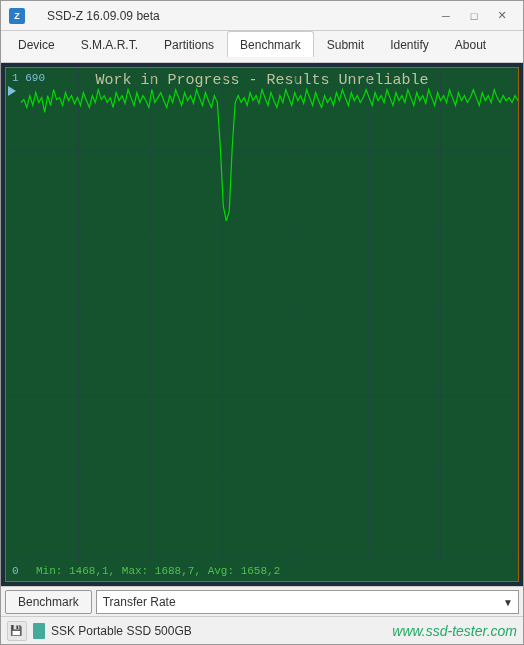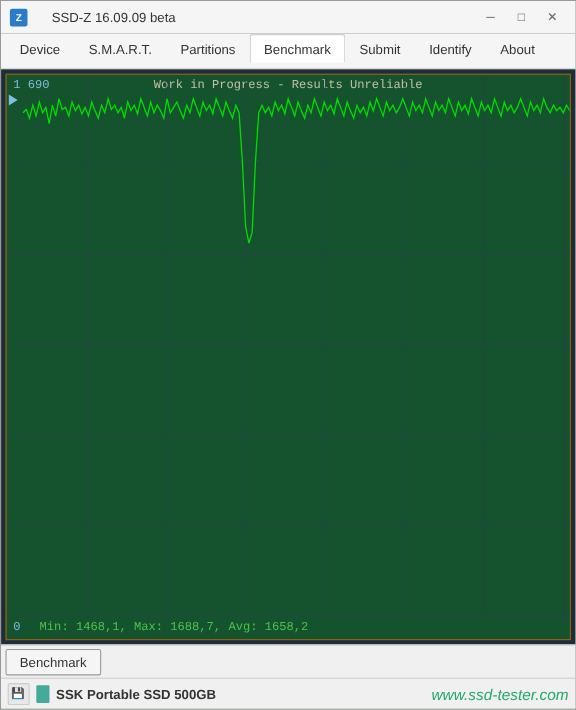--- a/index.html
+++ b/index.html
@@ -130,21 +130,21 @@
       font-size: 11px;
       font-family: 'Courier New', monospace;
     }
 
     .chart-title {
       position: absolute;
       top: 4px;
       left: 50%;
       transform: translateX(-50%);
       color: #c0c0a0;
-      font-size: 11px;
+      font-size: 15px;
       font-family: 'Courier New', monospace;
       white-space: nowrap;
     }
 
     .chart-triangle {
       position: absolute;
       top: 18px;
       left: 2px;
       width: 0;
       height: 0;
@@ -257,21 +257,20 @@
       width: 12px;
       height: 16px;
       background: #4a9;
       border-radius: 1px;
     }
 
     .status-drive-name {
       font-size: 12px;
       color: #333;
       flex: 1;
-      font-weight: bold;
     }
 
     .status-website {
       font-size: 14px;
       color: #2a6;
       font-style: italic;
     }
   </style>
 </head>
 <body>
@@ -347,20 +346,26 @@
             480,25 483,33 486,28 489,35 492,22 495,30 498,35 501,28 504,33
             507,30 510,35 513,28 516,33
           "></polyline>
       </svg>
 
     </div>
   </div>
 
   <div class="bottom-controls">
     <button class="benchmark-btn">Benchmark</button>
+    <div class="dropdown-wrapper">
+      <select>
+        <option>Transfer Rate</option>
+      </select>
+      <span class="dropdown-arrow">▼</span>
+    </div>
   </div>
 
   <div class="status-bar">
     <div class="status-icon">💾</div>
     <div class="status-drive-indicator"></div>
     <span class="status-drive-name">SSK Portable SSD 500GB</span>
     <span class="status-website">www.ssd-tester.com</span>
   </div>
 
 </div>

